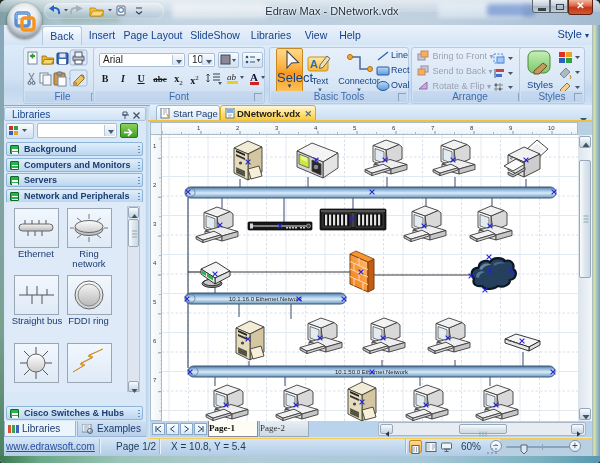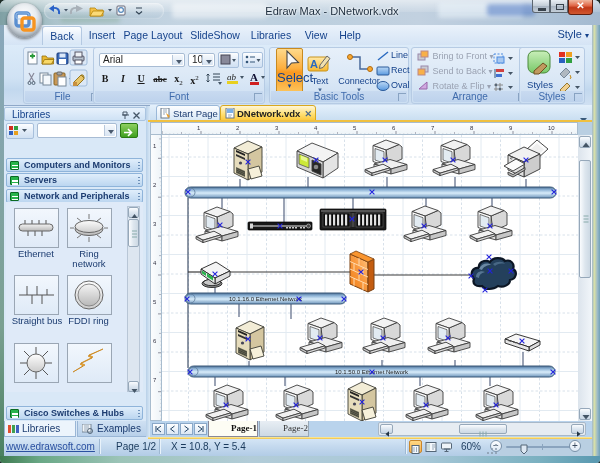--- a/index.html
+++ b/index.html
@@ -72,21 +72,21 @@
 #docbar{left:150px;top:-1px;width:442px;height:17px;background:linear-gradient(180deg,#e4f0fb,#c6dcf0)}
 #yline{left:148px;top:14px;width:444px;height:2px;background:#f0c040}
 .dtab{position:absolute;top:0px;height:16px;font-size:9.5px;line-height:16px;color:#1c3c70}
 #corner{left:150px;top:16px;width:12px;height:13px;background:#e8f0f8;border:1px solid #a8bcce}
 #hruler{left:162px;top:16px;width:416px;height:13px}
 #vruler{left:150px;top:29px;width:12px;height:286px}
 #canvas{left:162px;top:29px;width:416px;height:286px;background:#fff}
 #vsb{left:578px;top:29px;width:14px;height:286px;background:linear-gradient(90deg,#dce4ec,#f2f6fa)}
 #pagebar{left:150px;top:315px;width:442px;height:16px;background:#b9d3ec}
 .navb{position:absolute;top:2px;width:13px;height:12px;background:linear-gradient(180deg,#fdfeff,#dbe7f4);border:1px solid #8aa8c8;font-size:7px;text-align:center;line-height:11px;color:#2a4a6a}
-.pgtab{position:absolute;top:0;height:16px;font-size:9px;font-family:"Liberation Serif",serif;font-weight:bold;line-height:15px;text-align:right}
+.pgtab{position:absolute;top:0;height:16px;font-size:9px;font-family:"Liberation Serif",serif;font-weight:bold;line-height:15px;text-align:left}
 
 .sbtn{position:absolute;background:linear-gradient(180deg,#fafcfe,#dce6f0 50%,#c8d6e4);border:1px solid #96a8ba;border-radius:2px}
 .sthumb{position:absolute;background:linear-gradient(90deg,#fafcfe,#dde6ee 50%,#cdd9e4);border:1px solid #96a8ba;border-radius:2px}
 .sthumbh{position:absolute;background:linear-gradient(180deg,#fafcfe,#dde6ee 50%,#cdd9e4);border:1px solid #96a8ba;border-radius:2px}
 
 #status{left:1px;top:437px;width:499px;height:19px;background:linear-gradient(180deg,#d8e8f7 0,#c4d9ee 50%,#b2cce6)}
 #status .ytop{position:absolute;left:147px;top:0px;width:445px;height:2px;background:linear-gradient(180deg,#fdf0a8,#f0c040)}
 .stxt{position:absolute;top:4px;font-size:10px;color:#1a3a5c}
 .ssep{position:absolute;top:2px;width:1px;height:15px;background:#9eb8d2;box-shadow:1px 0 0 #e8f2fa}
 #frame-b{left:0;top:456px;width:600px;height:7px;background:linear-gradient(90deg,#3e7a50 0,#6aa886 40px,#9cc4b8 120px,#b2ccd8 250px,#a8c8d8 420px,#7ab0c0 540px,#5898b0 600px)}
@@ -352,20 +352,21 @@
             <rect x="7" y="7" width="4" height="4" fill="#e8a020"></rect>
             <path d="M15 5 l5 0 -2.5 3Z" fill="#456"></path>
           </svg></div>
 <div class="combo abs" style="left:31px;top:0;width:80px;height:15px">
           <span class="da"></span>
         </div>
 <div class="abs" style="left:114px;top:0;width:18px;height:15px;background:linear-gradient(180deg,#8ed060,#3fa020);border:1px solid #2a7a14;border-radius:2px;text-align:center"><svg width="12" height="11">
             <path d="M1 5.5 h7 M5 2 l3.5 3.5 -3.5 3.5" stroke="#fff" stroke-width="1.6" fill="none"></path>
           </svg></div>
 </div>
+<div class="acc" style="top:36px"><span class="gi"></span>Background<span class="dots"></span></div>
 <div class="acc" style="top:51.5px"><span class="gi"></span>Computers and Monitors<span class="dots"></span></div>
 <div class="acc" style="top:67px"><span class="gi"></span>Servers<span class="dots"></span></div>
 <div class="acc" style="top:82.5px"><span class="gi"></span>Network and Peripherals<span class="dots"></span></div>
 <div class="abs" id="gallery">
 <div class="shbox" style="left:8px;top:6px"><svg width="43" height="38">
             <g stroke="#555">
               <path d="M10 11 v8 M17 11 v8 M24 11 v8 M31 11 v8 M13 19 v8 M20 19 v8 M27 19 v8" stroke-width="1"></path>
               <rect x="4" y="15" width="34" height="7" rx="3.5" fill="url(#gm)" stroke="#666"></rect>
             </g>
           </svg></div>

